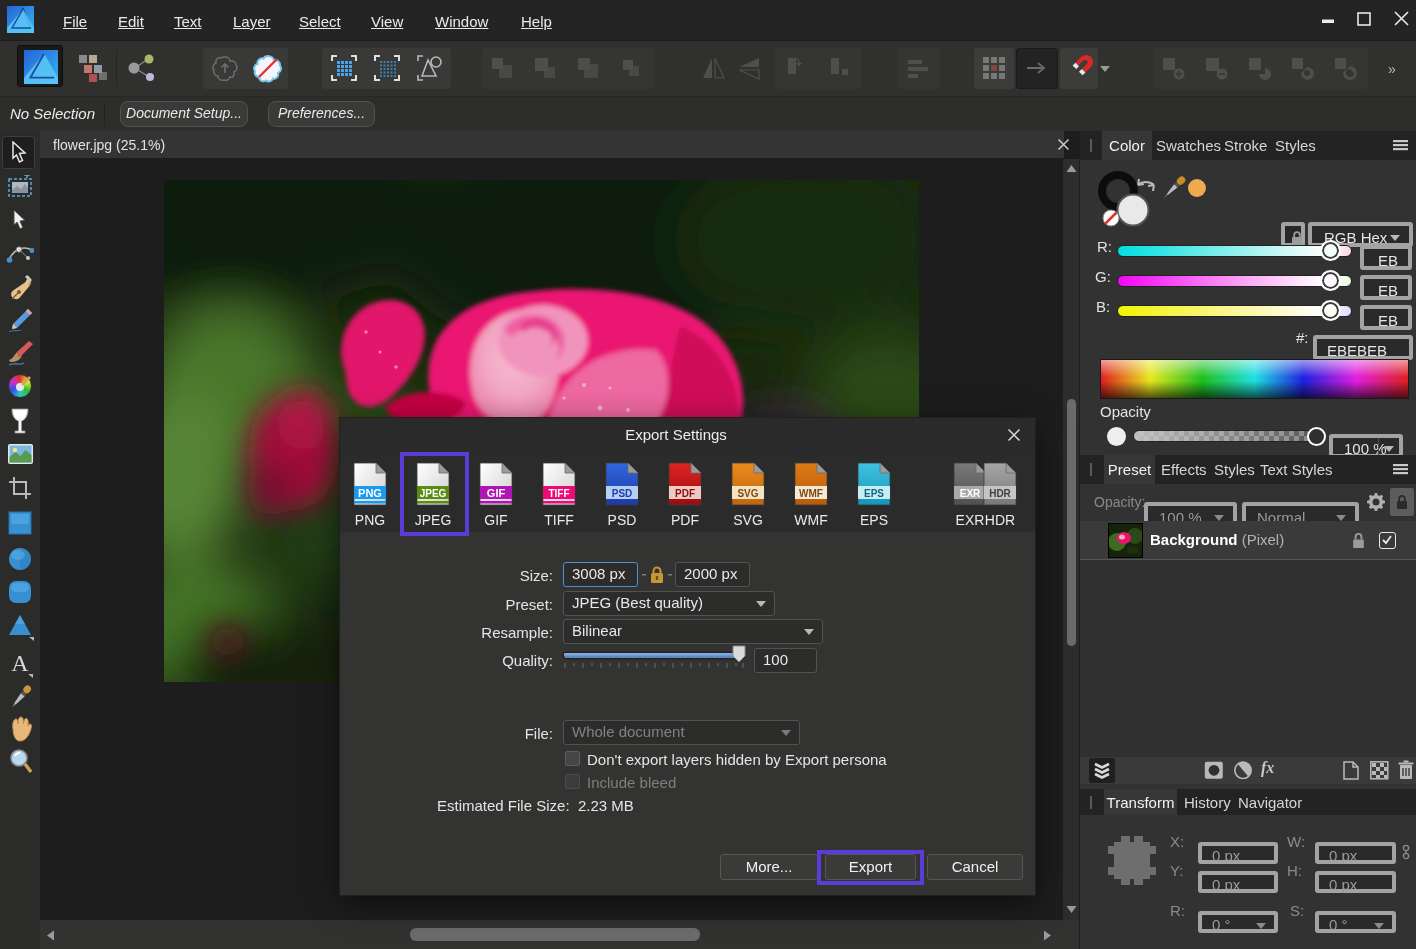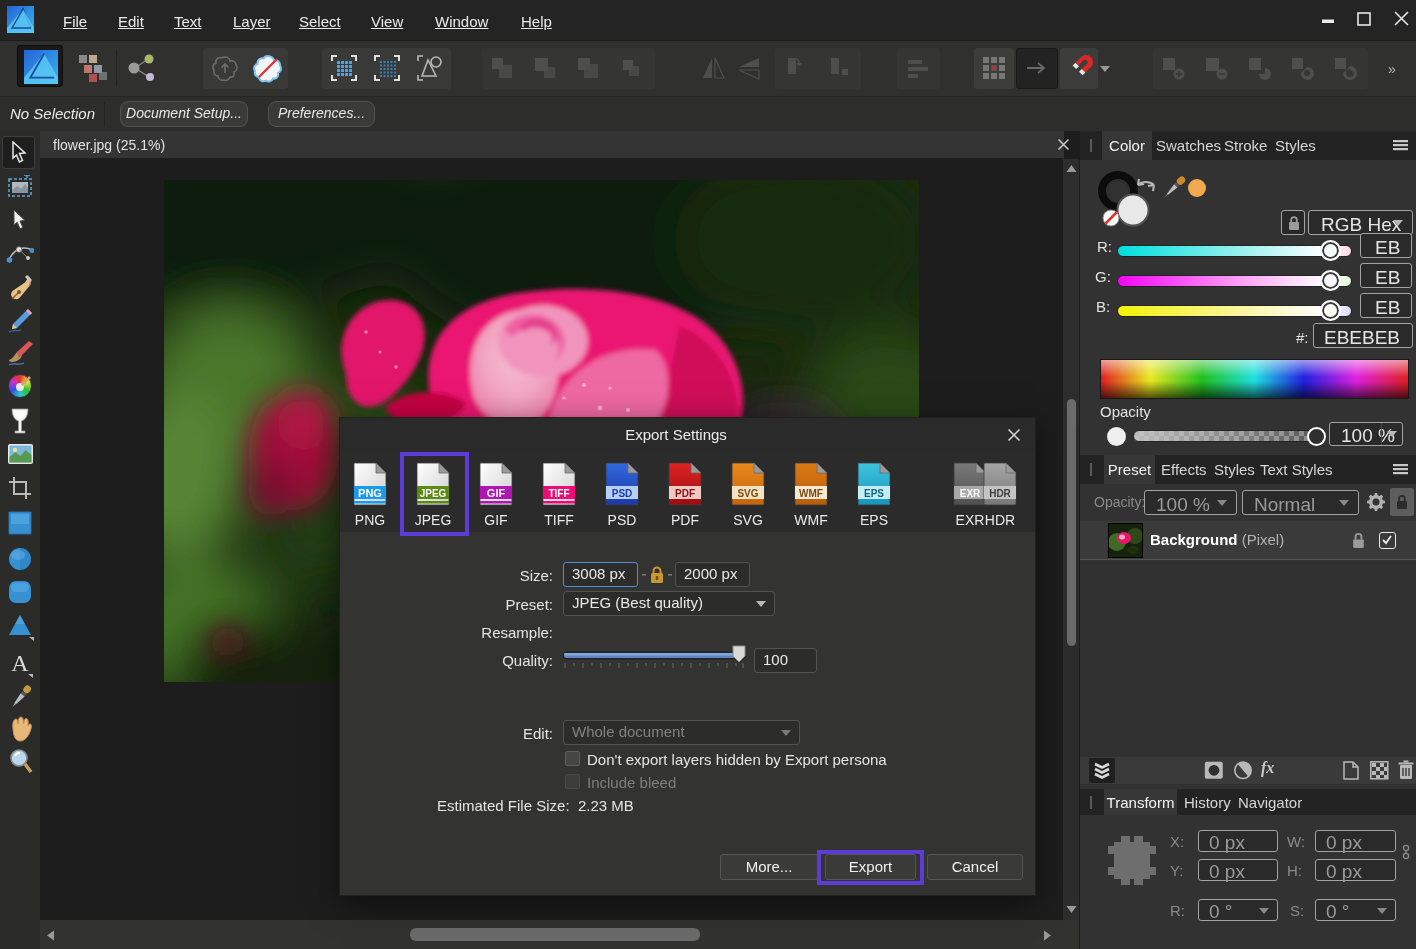--- a/index.html
+++ b/index.html
@@ -25,22 +25,22 @@
   #canvasarea { left:40px; top:159px; width:1023px; height:761px; background:#1d1d1d; overflow:hidden; }
   
   #vscroll { left:1063px; top:159px; width:16px; height:761px; background:#2d2d2d; }
   #hscroll { left:40px; top:920px; width:1039px; height:29px; background:#323231; }
   #blcorner { left:0; top:920px; width:40px; height:29px; background:#2b2b2a; }
   
   #rightpanel { left:1080px; top:131px; width:336px; height:818px; background:#323232; }
   .ptabs { position:absolute; left:0; width:336px; height:29px; background:#232323; }
   .ptab { position:absolute; top:0; height:29px; font-size:15px; color:#d6d6d6; padding-top:6px; }
   .ptab.sel { background:#373737; color:#f2f2f2; }
-  .field { position:absolute; background:#2a2a2a; border:1px solid #a3a3a3; border-radius:3px;
-    font-size:19px; color:#e4e4e4; }
+  .field { position:absolute; background:#2a2a2a; border:4px solid #a3a3a3; border-radius:3px;
+    font-size:15px; color:#e4e4e4;margin-top:12px; }
   .dim { color:#8a8a8a; }
   
   #dialog { left:340px; top:418px; width:695px; height:477px; background:#333332; box-shadow:0 8px 30px rgba(0,0,0,.55); outline:1px solid #202020; }
   #dlgtitle { left:0; top:0; width:695px; height:34px; background:#2a2a2a; }
   #dlgicons { left:0; top:34px; width:695px; height:80px; background:#2b2b2b; }
   .fmt { position:absolute; top:10px; width:56px; text-align:center; }
   .fmtlabel { position:absolute; top:50px; width:56px; text-align:center; font-size:14px; color:#eaeaea; }
   .dlabel { position:absolute; font-size:15px; color:#e4e4e4; text-align:right; }
   .dfield { position:absolute; background:#2c2c2b; border:1px solid #525252; border-radius:3px;
     font-size:15px; color:#e8e8e8; padding:2px 8px 0; }
@@ -877,20 +877,21 @@
       <rect x="0" y="8" width="4" height="1.5" fill="#7a7a7a"></rect>
         <rect x="26" y="8" width="4" height="1.5" fill="#7a7a7a"></rect>
       <rect x="9" y="7" width="12" height="10" rx="1.5" fill="#c89632"></rect>
       <path d="M11.5 7 V5 a3.5 3.5 0 0 1 7 0 V7" fill="none" stroke="#c89632" stroke-width="2"></path>
       <rect x="13.8" y="10" width="2.4" height="4" fill="#6b5012"></rect>
     </svg>
     <div class="dfield" style="left:335px;top:30px;width:75px;height:25px">2000 px</div>
     <span class="dlabel" style="right:482px;top:64px">Preset:</span>
     <div class="dfield" style="left:223px;top:59px;width:212px;height:25px">JPEG (Best quality)<div class="arrow-down" style="right:8px;top:9px"></div></div>
     <span class="dlabel" style="right:482px;top:92px">Resample:</span>
+    <div class="dfield" style="left:223px;top:87px;width:260px;height:25px">Bilinear<div class="arrow-down" style="right:8px;top:9px"></div></div>
     <span class="dlabel" style="right:482px;top:120px">Quality:</span>
     <svg class="abs" style="left:221px;top:112px" width="190" height="32" viewBox="0 0 190 32">
       <rect x="2" y="8" width="182" height="7" rx="3.5" fill="#2a2a2a" stroke="#1f1f1f"></rect>
       <rect x="3" y="9" width="176" height="5" rx="2.5" fill="#5d87c0"></rect>
       <rect x="3" y="9" width="176" height="2.5" rx="1" fill="#7fa7dd"></rect>
       <g stroke="#6e6e6e" stroke-width="1">
         <line x1="4" y1="19" x2="4" y2="24"></line>
           <line x1="13" y1="19" x2="13" y2="22"></line>
           <line x1="22" y1="19" x2="22" y2="24"></line>
           <line x1="31" y1="19" x2="31" y2="22"></line>
@@ -908,21 +909,21 @@
           <line x1="139" y1="19" x2="139" y2="22"></line>
           <line x1="148" y1="19" x2="148" y2="24"></line>
           <line x1="157" y1="19" x2="157" y2="22"></line>
           <line x1="166" y1="19" x2="166" y2="24"></line>
           <line x1="175" y1="19" x2="175" y2="22"></line>
           <line x1="182" y1="19" x2="182" y2="24"></line>
       </g>
       <path d="M172 2 h12 v10 l-6 6 l-6 -6 Z" fill="#d9d9d9" stroke="#8a8a8a"></path>
     </svg>
     <div class="dfield" style="left:414px;top:116px;width:63px;height:25px">100</div>
-    <span class="dlabel" style="right:482px;top:193px">Edit:</span>
+    <span class="dlabel" style="right:482px;top:193px">File:</span>
     <div class="dfield" style="left:223px;top:188px;width:237px;height:25px;color:#828282">Whole document<div class="arrow-down" style="right:8px;top:9px;border-top-color:#7a7a7a"></div></div>
     <div class="abs" style="left:225px;top:219px;width:15px;height:15px;background:#454545;border:1px solid #5e5e5e;border-radius:2px"></div>
     <span class="abs" style="left:247px;top:219px;font-size:15px;color:#e4e4e4">Don't export layers hidden by Export persona</span>
     <div class="abs" style="left:225px;top:242px;width:15px;height:15px;background:#3c3c3c;border:1px solid #4a4a4a;border-radius:2px"></div>
     <span class="abs" style="left:247px;top:242px;font-size:15px;color:#7e7e7e">Include bleed</span>
     <span class="abs" style="left:97px;top:265px;font-size:15px;color:#e4e4e4">Estimated File Size:&nbsp; 2.23 MB</span>
     <div class="dbtn" style="left:380px;top:322px;width:98px">More...</div>
     <div class="abs" style="left:477px;top:318px;width:107px;height:35px;border:4px solid #5b3cd6"></div>
     <div class="dbtn" style="left:485px;top:322px;width:91px">Export</div>
     <div class="dbtn" style="left:587px;top:322px;width:96px">Cancel</div>

